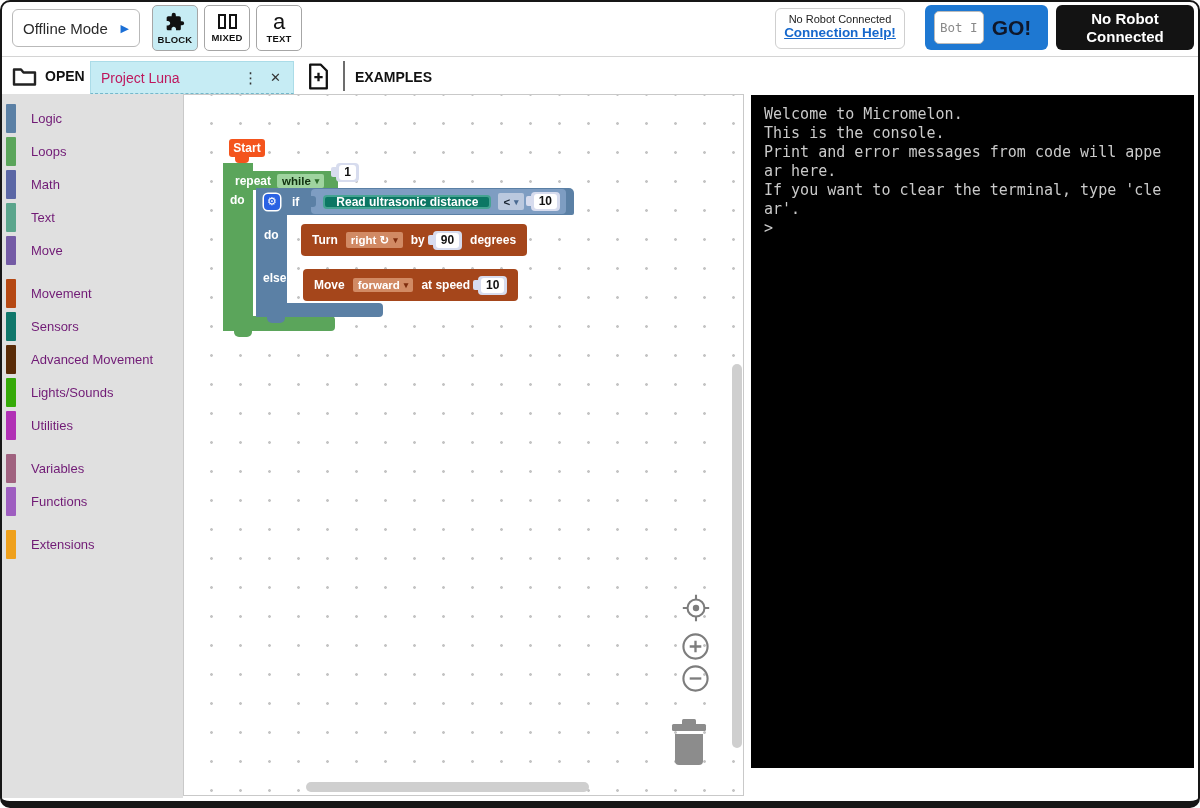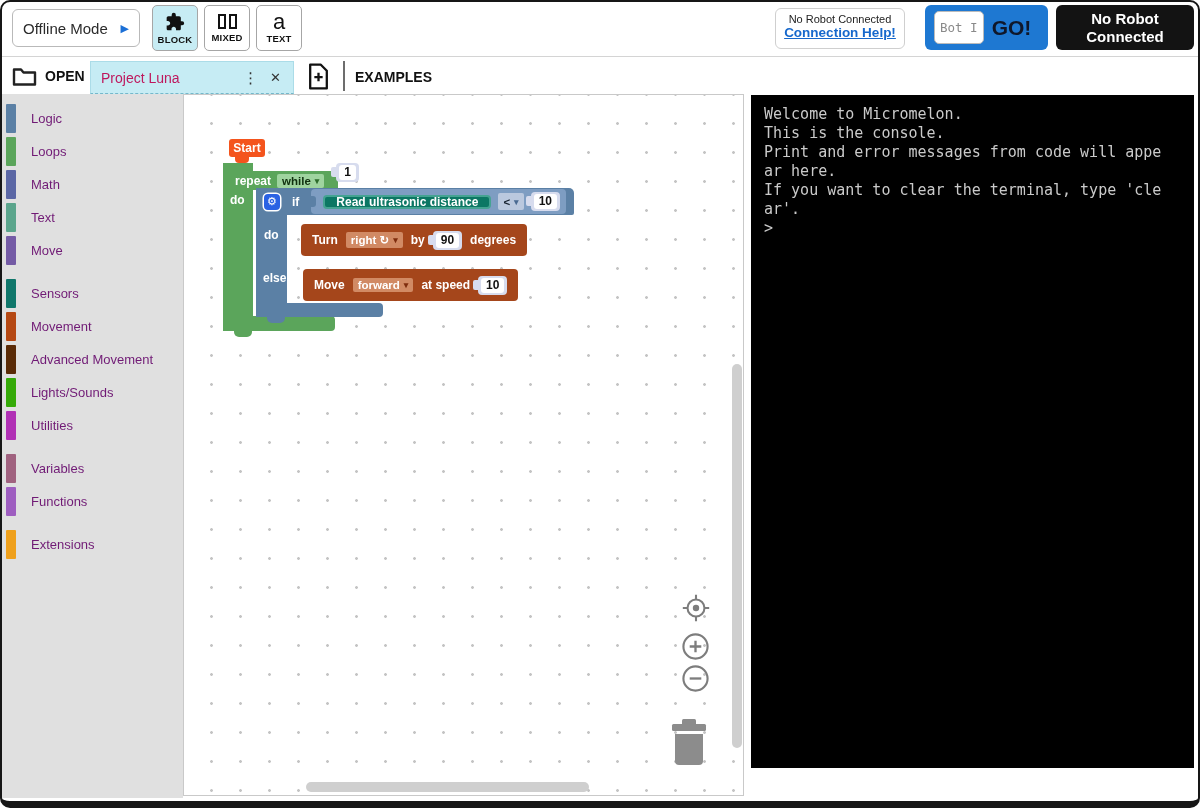--- a/index.html
+++ b/index.html
@@ -230,26 +230,26 @@
   <div class="cat">
       <span class="chip" style="background-color: rgb(91, 165, 140);"></span>
       <span class="lbl">Text</span>
     </div>
   <div class="cat">
       <span class="chip" style="background-color: rgb(116, 91, 165);"></span>
       <span class="lbl">Move</span>
     </div>
   <div class="spacer"></div>
   <div class="cat">
+      <span class="chip" style="background-color: rgb(181, 72, 19);"></span>
+      <span class="lbl">Movement</span>
+    </div>
+  <div class="cat">
       <span class="chip" style="background-color: rgb(16, 119, 107);"></span>
       <span class="lbl">Sensors</span>
-    </div>
-  <div class="cat">
-      <span class="chip" style="background-color: rgb(181, 72, 19);"></span>
-      <span class="lbl">Movement</span>
     </div>
   <div class="cat">
       <span class="chip" style="background-color: rgb(90, 43, 7);"></span>
       <span class="lbl">Advanced Movement</span>
     </div>
   <div class="cat">
       <span class="chip" style="background-color: rgb(53, 170, 8);"></span>
       <span class="lbl">Lights/Sounds</span>
     </div>
   <div class="cat">

